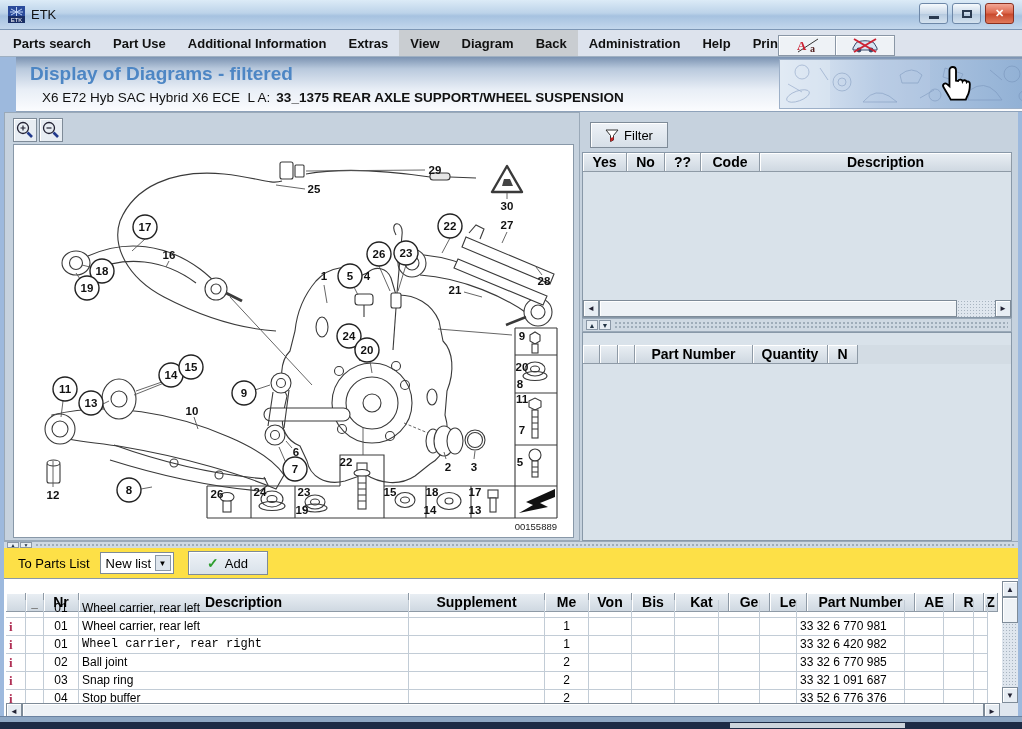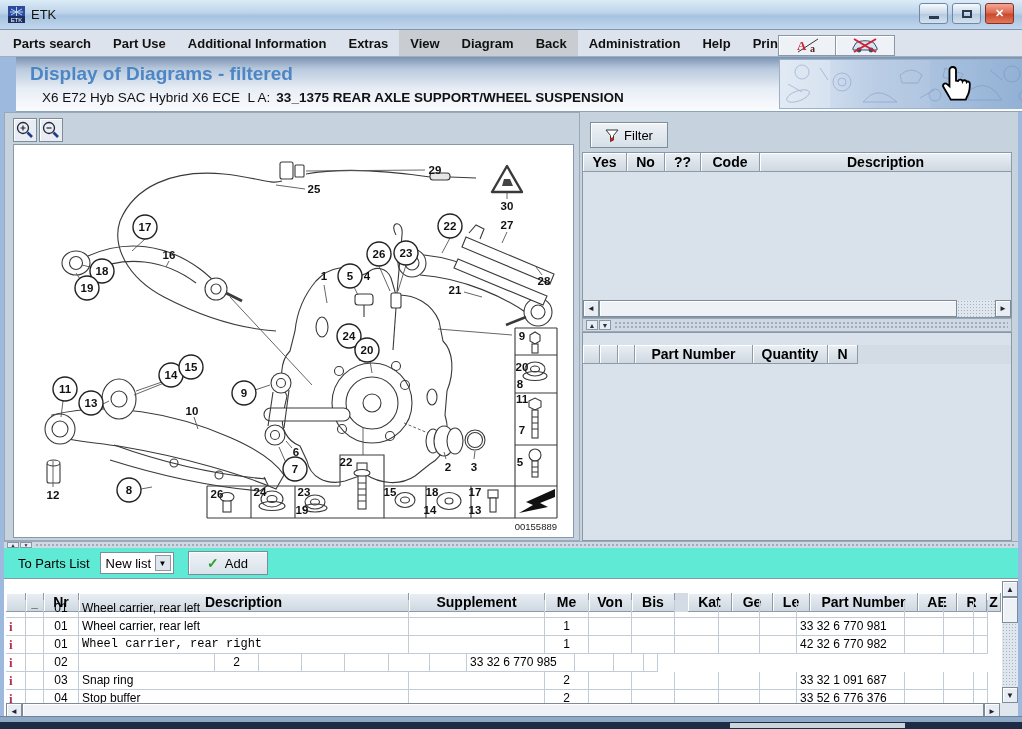--- a/index.html
+++ b/index.html
@@ -80,21 +80,21 @@
   .split-handles{display:flex;gap:1px;margin:0 3px;}
   .split-handles button{width:12px;height:10px;font-size:7px;line-height:7px;border:1px solid #8a97a6;
     background:#e7edf3;padding:0;color:#234;}
   .split-dots{flex:1;height:8px;margin-right:3px;background-image:radial-gradient(#9fadba 30%,transparent 31%);background-size:4px 4px;}
   .sp1{top:206px;}
 
   
   .splitter2{position:absolute;left:4px;top:541px;width:1014px;height:7px;background:#cfd9e3;
     display:flex;align-items:center;border-top:1px solid #9aa9b8;}
   .splitter2 .split-dots{height:5px;}
-  .bottom-toolbar{position:absolute;left:4px;top:548px;width:1014px;height:30px;background:#5eead4;
+  .bottom-toolbar{position:absolute;left:4px;top:548px;width:1014px;height:30px;background:#fde047;
     display:flex;align-items:center;font-size:13px;}
   .tpl-label{margin-left:14px;margin-right:10px;}
   .dropdown{width:74px;height:22px;background:#fff;border:1px solid #7e8b98;display:flex;align-items:center;
     font-size:13px;padding-left:5px;position:relative;}
   .dd-arrow{position:absolute;right:2px;top:2px;width:16px;height:16px;background:#dfe6ee;border:1px solid #8a97a6;
     font-size:8px;display:flex;align-items:center;justify-content:center;}
   .add-btn{margin-left:14px;width:80px;height:24px;border:1px solid #7e8b98;background:linear-gradient(180deg,#eef2f7,#d9e2ea);
     box-shadow:inset 1px 1px 0 #fff;font-size:13px;display:flex;align-items:center;justify-content:center;gap:6px;padding:0;}
   .check{color:#2f9e2f;font-weight:bold;font-size:14px;}
   .nav-buttons{margin-left:auto;margin-right:21px;display:flex;gap:5px;}
@@ -531,21 +531,21 @@
   <div class="btable">
     <div class="theader">
         <div class="hcell" style="width: 20px;"></div>
         <div class="hcell" style="width: 18px;"></div>
         <div class="hcell" style="width: 35px;">Nr</div>
         <div class="hcell" style="width: 330px;">Description</div>
         <div class="hcell" style="width: 136px;">Supplement</div>
         <div class="hcell" style="width: 44px;">Me</div>
         <div class="hcell" style="width: 43px;">Von</div>
         <div class="hcell" style="width: 43px;">Bis</div>
-        <div class="hcell" style="width: 44px; margin-left: 13px;">Kat</div>
+        <div class="hcell" style="width: 54px;">Kat</div>
         <div class="hcell" style="width: 41px;">Ge</div>
         <div class="hcell" style="width: 37px;">Le</div>
         <div class="hcell" style="width: 108px;">Part Number</div>
         <div class="hcell" style="width: 39px;">AE</div>
         <div class="hcell" style="width: 30px;">R</div>
         <div class="hcell" style="width: 14px;">Z</div>
       </div>
     <div class="brows">
         <div class="trow">
           <div class="tcell c-icon" style="width: 20px;"></div>
@@ -586,29 +586,30 @@
           <div class="tcell c-expand" style="width: 18px;"></div>
           <div class="tcell c-nr" style="width: 35px;">01</div>
           <div class="tcell c-description" style="width: 330px; font-family: Liberation Mono, monospace;">Wheel carrier, rear right</div>
           <div class="tcell c-supplement" style="width: 136px;"></div>
           <div class="tcell c-me" style="width: 44px;">1</div>
           <div class="tcell c-von" style="width: 43px;"></div>
           <div class="tcell c-bis" style="width: 43px;"></div>
           <div class="tcell c-kat" style="width: 44px;"></div>
           <div class="tcell c-ge" style="width: 41px;"></div>
           <div class="tcell c-le" style="width: 37px;"></div>
-          <div class="tcell c-part_number" style="width: 108px;">42 32 6 770 982</div>
+          <div class="tcell c-part_number" style="width: 108px;">33 32 6 420 982</div>
           <div class="tcell c-ae" style="width: 39px;"></div>
           <div class="tcell c-r" style="width: 30px;"></div>
           <div class="tcell c-z" style="width: 14px;"></div>
         </div>
         <div class="trow">
           <div class="tcell c-icon" style="width: 20px;"><span class="info-i">i</span></div>
           <div class="tcell c-expand" style="width: 18px;"></div>
           <div class="tcell c-nr" style="width: 35px;">02</div>
+          <div class="tcell c-description" style="width: 330px;">Ball joint</div>
           <div class="tcell c-supplement" style="width: 136px;"></div>
           <div class="tcell c-me" style="width: 44px;">2</div>
           <div class="tcell c-von" style="width: 43px;"></div>
           <div class="tcell c-bis" style="width: 43px;"></div>
           <div class="tcell c-kat" style="width: 44px;"></div>
           <div class="tcell c-ge" style="width: 41px;"></div>
           <div class="tcell c-le" style="width: 37px;"></div>
           <div class="tcell c-part_number" style="width: 108px;">33 32 6 770 985</div>
           <div class="tcell c-ae" style="width: 39px;"></div>
           <div class="tcell c-r" style="width: 30px;"></div>

